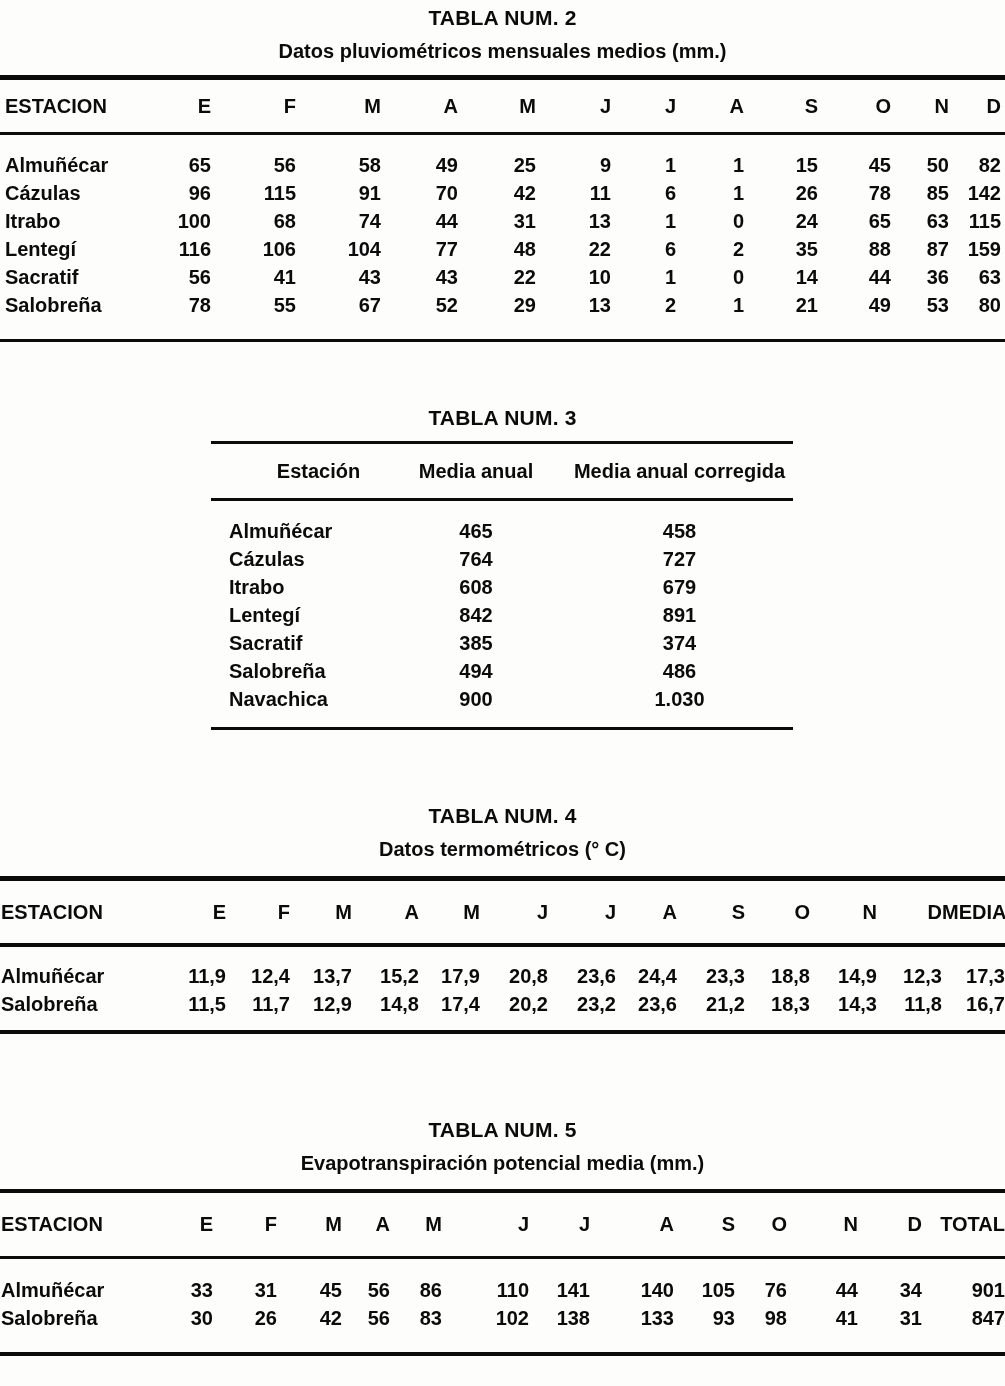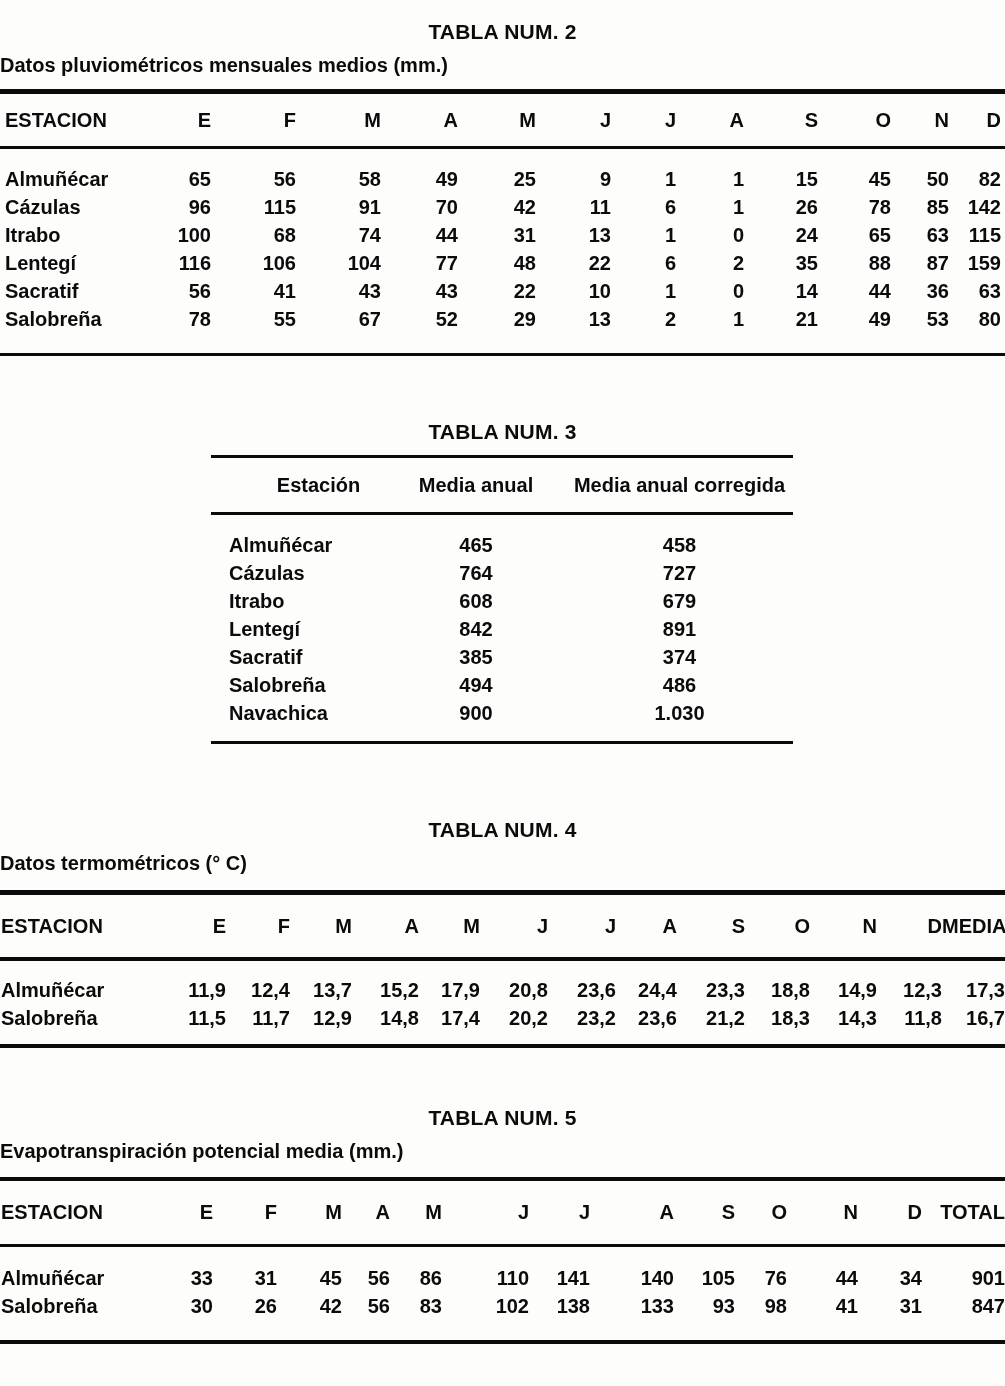--- a/index.html
+++ b/index.html
@@ -3,30 +3,30 @@
 <meta charset="utf-8">
 <style>
   html,body{margin:0;padding:0}
   body{
     width:1005px;height:1386px;overflow:hidden;
     background:#fdfdfc;color:#0b0b0b;
     font-family:"Liberation Sans","DejaVu Sans",sans-serif;
     font-weight:700;
   }
   .t-title{text-align:center;font-size:21px;line-height:24px;letter-spacing:.2px}
-  .t-sub{font-size:20px;line-height:24px;margin-top:9px}
+  .t-sub{text-align:center;font-size:20px;line-height:24px;margin-top:9px}
   .t-sub2{text-align:center;font-size:20px;line-height:30px;margin-top:7px}
 
   table{border-collapse:collapse;table-layout:fixed;border-spacing:0}
   th,td{padding:0;font-size:20px;vertical-align:middle;white-space:nowrap}
   thead th{text-align:right}
   tbody td{text-align:right;height:28px;line-height:22px}
 
   
-  .sec-2 .t-title{padding-top:20px}
+  .sec-2 .t-title{padding-top:6px}
   .tb2{width:1005px;margin-top:12px;border-top:5px solid #0b0b0b;border-bottom:3px solid #0b0b0b}
   .tb2 thead th{height:52px;border-bottom:3px solid #0b0b0b;padding-right:4px}
   .tb2 td{padding-right:4px}
   .tb2 th:first-child,.tb2 td:first-child{text-align:left;padding-left:5px;padding-right:0}
   .tb2 tbody tr:first-child td{padding-top:16px}
   .tb2 tbody tr:last-child td{padding-bottom:20px}
 
   
   .sec-3 .t-title{margin-top:64px}
   .tb3{width:582px;margin:11px 0 0 211px;border-top:3px solid #0b0b0b;border-bottom:3px solid #0b0b0b}
@@ -39,21 +39,21 @@
 
   
   .sec-4 .t-title{margin-top:74px}
   .tb4{width:1005px;margin-top:15px;border-top:5px solid #0b0b0b;border-bottom:4px solid #0b0b0b}
   .tb4 thead th{height:62px;border-bottom:4px solid #0b0b0b}
   .tb4 th:first-child,.tb4 td:first-child{text-align:left;padding-left:1px}
   .tb4 tbody tr:first-child td{padding-top:15px}
   .tb4 tbody tr:last-child td{padding-bottom:12px}
 
   
-  .sec-5 .t-title{margin-top:58px}
+  .sec-5 .t-title{margin-top:84px}
   .tb5{width:1005px;margin-top:14px;border-top:4px solid #0b0b0b;border-bottom:4px solid #0b0b0b}
   .tb5 thead th{height:63px;border-bottom:3px solid #0b0b0b}
   .tb5 th:first-child,.tb5 td:first-child{text-align:left;padding-left:1px}
   .tb5 tbody tr:first-child td{padding-top:17px}
   .tb5 tbody tr:last-child td{padding-bottom:20px}
 </style>
 </head>
 <body>
 
 <section class="sec-2">

